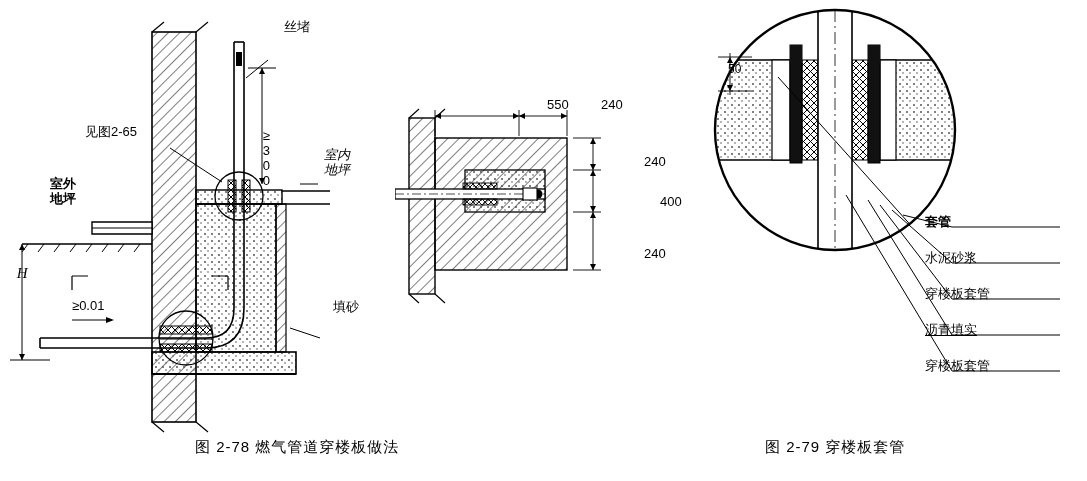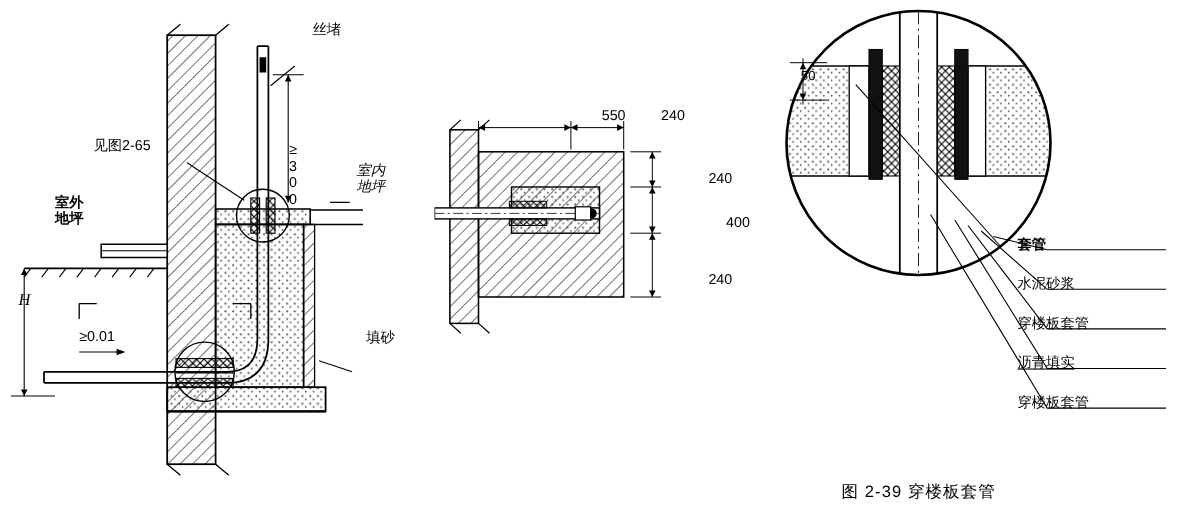--- a/index.html
+++ b/index.html
@@ -100,20 +100,21 @@
   <div class="lbl" style="left:50px;top:177px;font-weight:bold;">室外<br>地坪</div>
   <div class="lbl" style="left:333px;top:300px;"><span>填砂</span></div>
   <div class="lbl" style="left:258px;top:128px;">
     <span class="vert">≥300</span>
   </div>
   <div class="lbl" style="left:72px;top:299px;"><span>≥0.01</span></div>
   <div class="lbl ital" style="left:13px;top:265px;">
     <span class="vert">H</span>
   </div>
 
+  <div class="cap" style="left:195px;top:438px;">图 2-78  燃气管道穿楼板做法</div>
 
   <svg width="230" height="300" viewBox="0 0 230 300" style="position:absolute;left:395px;top:100px;">
     <defs>
       <pattern id="hatch45b" width="8" height="8" patternUnits="userSpaceOnUse" patternTransform="rotate(45)">
         <line x1="0" y1="0" x2="0" y2="8" stroke="#000" stroke-width="1"></line>
       </pattern>
       <pattern id="dots2" width="7" height="7" patternUnits="userSpaceOnUse">
         <circle cx="2" cy="2" r="1" fill="#555"></circle>
         <circle cx="5" cy="5" r="0.8" fill="#555"></circle>
       </pattern>
@@ -220,15 +221,15 @@
   </svg>
 
   <div class="lbl small" style="left:728px;top:63px;">50</div>
 
   <div class="lbl" style="left:925px;top:215px;font-weight:bold;">套管</div>
   <div class="lbl" style="left:925px;top:251px;">水泥砂浆</div>
   <div class="lbl" style="left:925px;top:287px;">穿楼板套管</div>
   <div class="lbl" style="left:925px;top:323px;text-decoration:underline;">沥青填实</div>
   <div class="lbl" style="left:925px;top:359px;">穿楼板套管</div>
 
-  <div class="cap" style="left:765px;top:438px;">图 2-39  穿楼板套管</div>
+  <div class="cap" style="left:765px;top:438px;">图 2-79  穿楼板套管</div>
 
 </div>
 
 </body></html>

